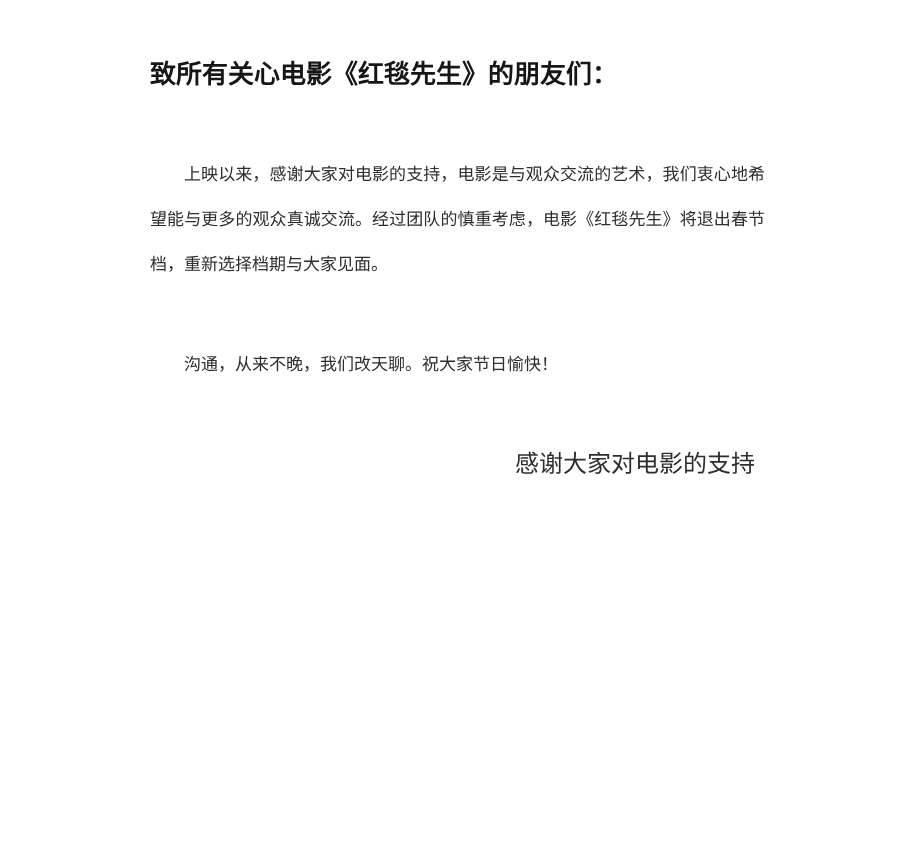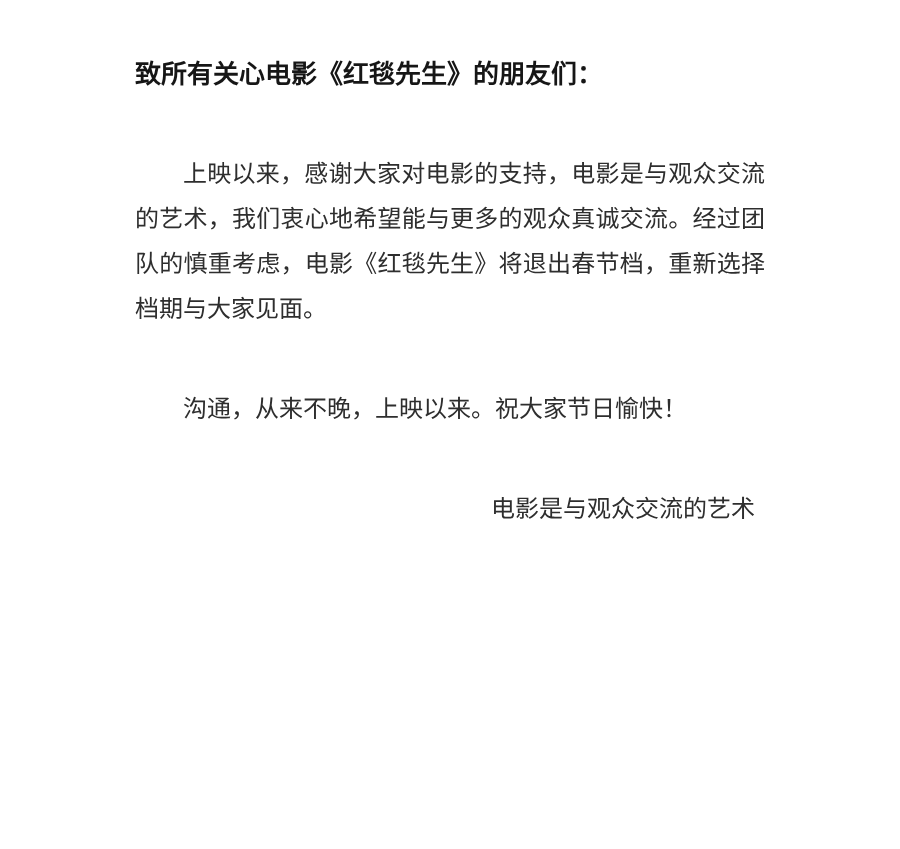--- a/index.html
+++ b/index.html
@@ -10,32 +10,33 @@
   .page {
     position: relative;
     width: 900px;
     height: 849px;
     background: #ffffff;
     overflow: hidden;
     font-family: "Liberation Serif", "DejaVu Serif", serif;
   }
   .letter {
     padding: 52px 135px 0 135px;
+    margin-left: 15px;
   }
   .letter-title {
     margin: 0 0 55px 0;
     font-size: 26px;
     line-height: 45px;
     font-weight: bold;
     color: #161616;
     letter-spacing: 0;
   }
   .letter-paragraph {
     margin: 0 0 55px 0;
-    font-size: 24px;
+    font-size: 17px;
     line-height: 45px;
     color: #2e2e2e;
     text-align: justify;
     text-indent: 2em;
     word-break: normal;
   }
   .letter-signature {
     margin: 48px 0 0 0;
     padding-right: 10px;
     font-size: 24px;
@@ -47,17 +48,17 @@
 </head>
 <body>
 
 <div class="page">
   <div class="letter">
     <h1 class="letter-title">致所有关心电影《红毯先生》的朋友们：</h1>
 
     <p class="letter-paragraph">上映以来，感谢大家对电影的支持，电影是与观众交流的艺术，我们衷心地希望能与更多的观众真诚交流。经过团队的慎重考虑，电影《红毯先生》将退出春节档，重新选择档期与大家见面。</p>
 
 
-    <p class="letter-paragraph">沟通，从来不晚，上映以来。祝大家节日愉快！</p>
+    <p class="letter-paragraph">沟通，从来不晚，我们改天聊。祝大家节日愉快！</p>
 
-    <p class="letter-signature">电影是与观众交流的艺术</p>
+    <p class="letter-signature">感谢大家对电影的支持</p>
   </div>
 </div>
 
 </body></html>

